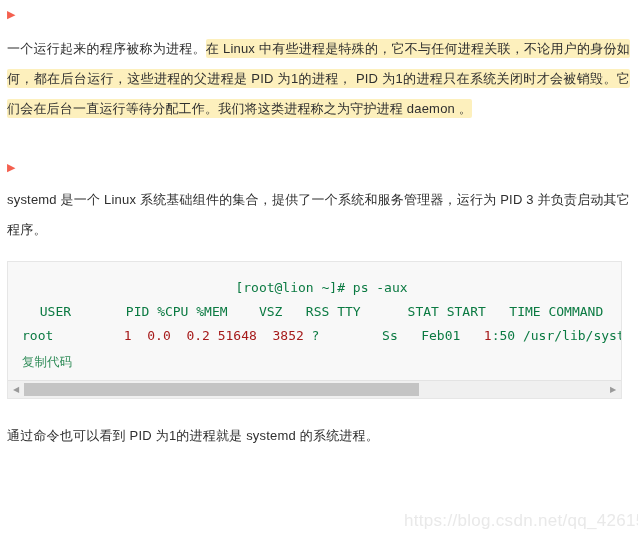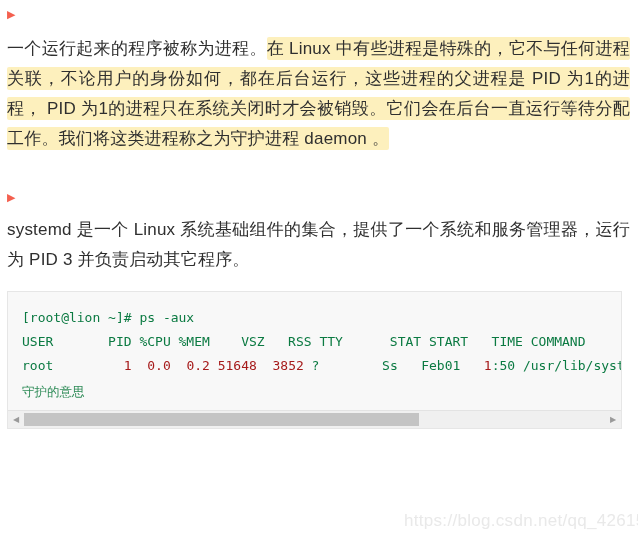--- a/index.html
+++ b/index.html
@@ -45,21 +45,21 @@
     letter-spacing: 0.5px;
   }
   .h-sub {
     font-size: 20px;
     padding: 0 0 0 7px;
     letter-spacing: 0.2px;
   }
 
   
   .para {
-    font-size: 17px;
+    font-size: 13px;
     line-height: 30px;
     color: #2f2f2f;
     padding: 0 8px 0 7px;
     letter-spacing: 0.2px;
     text-align: justify;
   }
   .hl {
     background: #fdf0bd;
     padding: 2px 0;
     border-radius: 2px;
@@ -76,20 +76,21 @@
     box-sizing: border-box;
   }
   .codebody {
     overflow: hidden;
     padding: 14px 0 6px 14px;
     white-space: pre;
     font-family: "DejaVu Sans Mono", "Liberation Mono", monospace;
     font-size: 13px;
     line-height: 24px;
     color: #0b7a42;
+    text-align: center;
   }
   .codebody .num { color: #a61b1b; }
   .codebody .plain { color: #0b7a42; }
   .copy {
     font-family: "Liberation Sans", "DejaVu Sans", sans-serif;
     font-size: 12.5px;
     color: #2e8b57;
     padding: 0 0 9px 14px;
     cursor: pointer;
     user-select: none;
@@ -173,28 +174,29 @@
   </div>
 
   <div class="sp-d"></div>
 
   <div class="para">systemd 是一个 Linux 系统基础组件的集合，提供了一个系统和服务管理器，运行为 PID 3 并负责启动其它程序。</div>
 
   <div class="sp-e"></div>
 
   <div class="codewrap">
     <div class="codebody"><div><span class="plain">[root@lion ~]# ps -aux</span></div><div><span class="plain">USER       PID %CPU %MEM    VSZ   RSS TTY      STAT START   TIME COMMAND</span></div><div><span class="plain">root         </span><span class="num">1</span><span class="plain">  </span><span class="num">0.0</span><span class="plain">  </span><span class="num">0.2</span><span class="plain"> </span><span class="num">51648</span><span class="plain">  </span><span class="num">3852</span><span class="plain"> ?        Ss   Feb01   </span><span class="num">1</span><span class="plain">:50 /usr/lib/systemd/systemd --switched-root --system --deserialize 22</span></div></div>
-    <div class="copy">守护的意思</div>
+    <div class="copy">复制代码</div>
     <div class="hscroll">
       <div class="arrow">◀</div>
       <div class="track">
         <div class="thumb"></div>
       </div>
       <div class="arrow">▶</div>
     </div>
   </div>
 
   <div class="sp-c"></div>
 
+  <div class="para">通过命令也可以看到 PID 为1的进程就是 systemd 的系统进程。</div>
 
   <div class="watermark">https://blog.csdn.net/qq_42615032</div>
 
 </div>
 
 </body></html>

